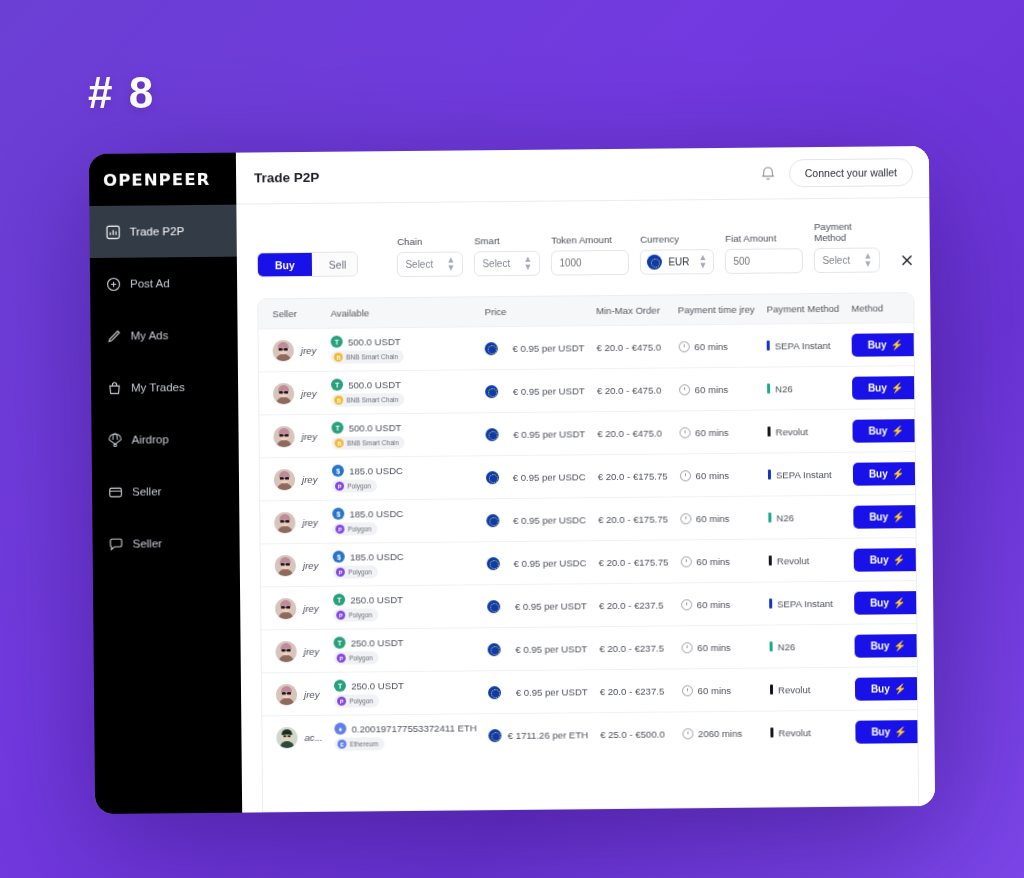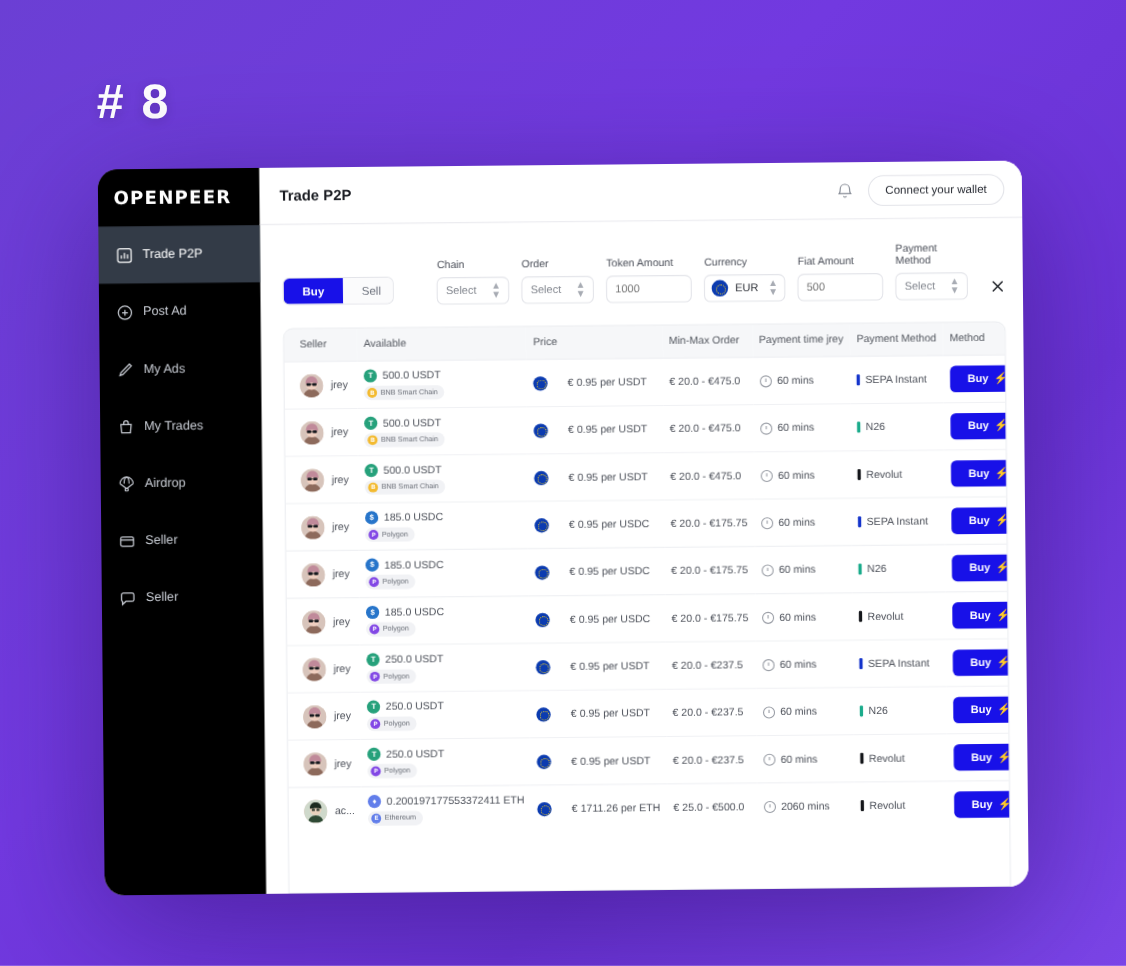--- a/index.html
+++ b/index.html
@@ -252,21 +252,21 @@
   }
   thead th:first-child { padding-left: 14px; }
   tbody td {
     border-top: 1px solid #f0f1f4;
     padding: 7px 6px;
     font-size: 9.6px;
     color: #4d515a;
     vertical-align: middle;
     white-space: nowrap;
   }
-  tbody td:first-child { padding-left: 14px; }
+  tbody td:first-child { padding-left: 14px; font-style: italic; }
 
   .seller { display: flex; align-items: center; gap: 7px; }
   .avatar {
     width: 21px; height: 21px;
     border-radius: 50%;
     flex: 0 0 21px;
     background: #d9c6bb;
     overflow: hidden;
     position: relative;
   }
@@ -293,21 +293,21 @@
     color: #6b6f78;
     align-self: flex-start;
   }
   .chain-dot {
     width: 9px; height: 9px; border-radius: 50%;
     display:inline-flex; align-items:center; justify-content:center;
     font-size: 5.5px; color:#fff; font-weight:700;
     flex: 0 0 9px;
   }
 
-  .price-cell { display: flex; align-items: center; gap: 18px; }
+  .price-cell { display: flex; align-items: center; gap: 6px; justify-content: space-between; }
 
   .eu-flag {
     width: 13px; height: 13px; border-radius: 50%;
     background: #0b3bb0;
     flex: 0 0 13px;
     position: relative;
     display: inline-block;
   }
   .eu-flag::after {
     content: "";
@@ -467,21 +467,21 @@
 
         <div class="field">
           <span class="field-label">Chain</span>
           <div class="control select">
             <span class="sel-txt">Select</span>
             <span class="stepper">▲<br>▼</span>
           </div>
         </div>
 
         <div class="field">
-          <span class="field-label">Order</span>
+          <span class="field-label">Smart</span>
           <div class="control select">
             <span class="sel-txt">Select</span>
             <span class="stepper">▲<br>▼</span>
           </div>
         </div>
 
         <div class="field">
           <span class="field-label">Token Amount</span>
           <input class="control input" type="text" placeholder="1000" style="">
         </div>

